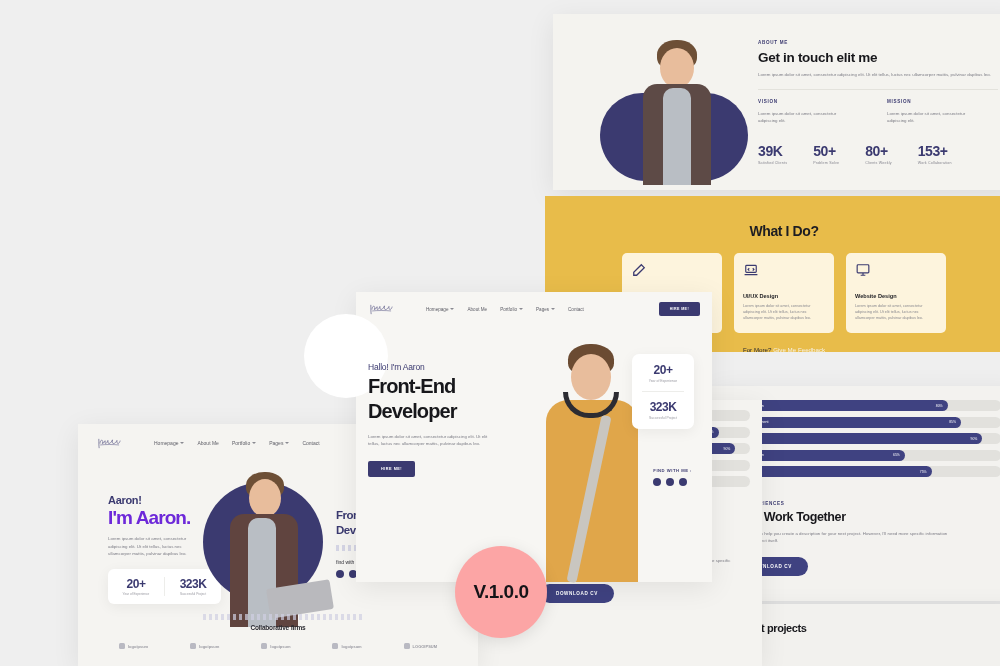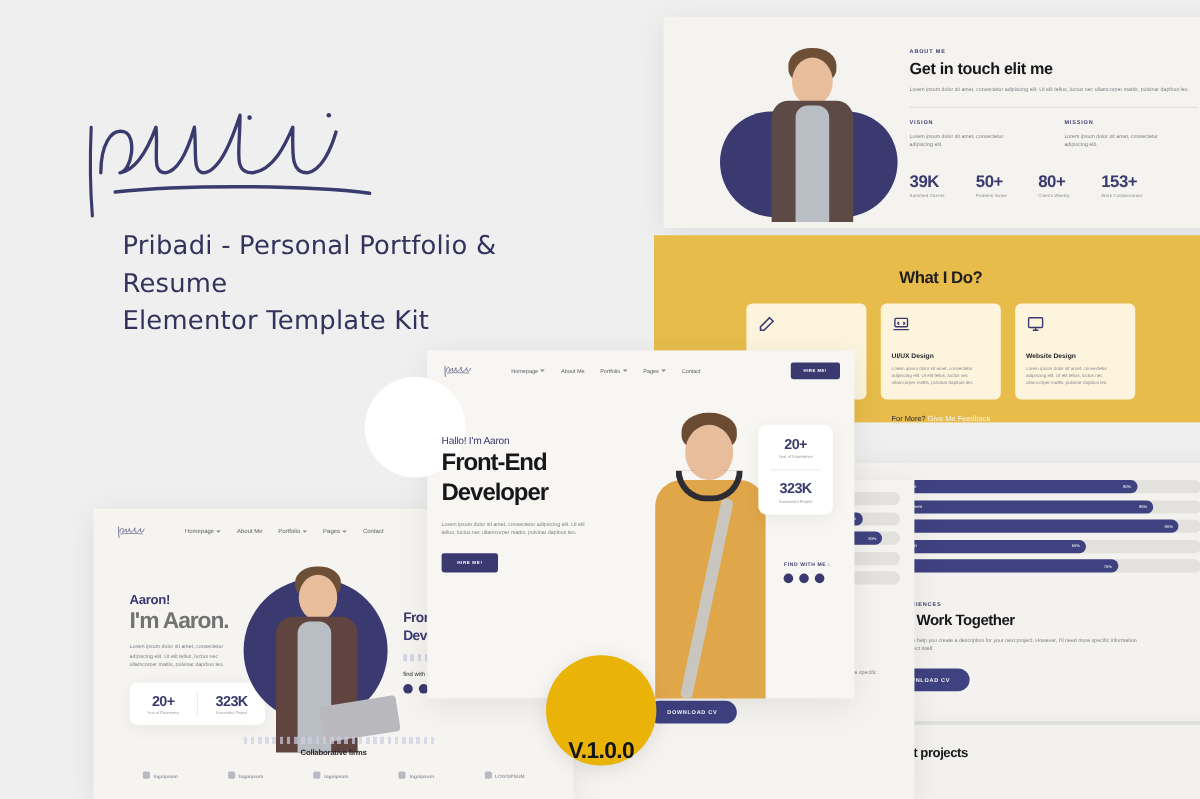--- a/index.html
+++ b/index.html
@@ -107,22 +107,22 @@
      color:#17171b; letter-spacing:-.4px; line-height:17px;}
   .assist-p{ padding:8px 0 0 14px; font-size:4.2px; line-height:7px; color:#7c7c85;}
   .ms-bars{ position:absolute; left:108px; top:10px; width:210px;}
   .ms-exp{ position:absolute; left:108px; top:128px; width:215px;}
   .ms-exp .exp-h{ font-size:12px; }
   .ms-date{ position:absolute; left:44px; top:206px; font-size:3.8px; color:#3b3a70; font-weight:bold;}
 
   
   .vbadge{
     position:absolute; left:455px; top:546px; width:92px; height:92px; border-radius:50%;
-    background:#eab308; box-shadow:0 3px 16px rgba(0,0,0,.10);
-    display:flex; align-items:flex-end; justify-content:center; z-index:45;
+    background:#fca5a5; box-shadow:0 3px 16px rgba(0,0,0,.10);
+    display:flex; align-items:center; justify-content:center; z-index:45;
   }
   .vbadge span{ font-size:19px; font-weight:bold; color:#141418; letter-spacing:-.5px;}
 
   
   #panel-hero{ left:356px; top:292px; width:356px; height:290px; background:#f7f6f3; z-index:30;}
   .nav{ display:flex; align-items:center; padding:10px 12px 0 12px; }
   .nav-logo{ width:34px; }
   .nav-menu{ display:flex; gap:13px; margin-left:24px; }
   .nav-menu span{ font-size:4.6px; color:#5d5d66; display:flex; align-items:center; gap:2px;}
   .caret{ width:0;height:0;border-left:2px solid transparent;border-right:2px solid transparent;
@@ -157,21 +157,21 @@
      border:5px solid #2c2c32; border-radius:0 0 26px 26px; border-top:none;}
   .bagstrap{ position:absolute; left:52px; top:70px; width:10px; height:170px;
      background:#c9c6c0; transform:rotate(12deg); border-radius:4px;}
 
   
   #panel-big{ left:78px; top:424px; width:400px; height:242px; background:#f5f4f1;}
   .big-nav{ display:flex; align-items:center; padding:12px 18px 0 18px;}
   .big-nav .nav-menu span{ font-size:5px; }
   .big-hero-l{ position:absolute; left:30px; top:70px; width:110px;}
   .bh-hi{ font-size:11px; color:#3b3a70; font-weight:bold; letter-spacing:-.3px;}
-  .bh-n{ font-size:19px; font-weight:bold; color:#737373; letter-spacing:-.9px; margin-top:1px;}
+  .bh-n{ font-size:19px; font-weight:bold; color:#6d28d9; letter-spacing:-.9px; margin-top:1px;}
   .bh-p{ font-size:4.4px; line-height:7.6px; color:#7c7c85; margin-top:6px; width:92px;}
   .bh-card{ margin-top:11px; width:113px; background:#fff; border-radius:6px; padding:8px 0;
      display:flex; box-shadow:0 3px 14px rgba(0,0,0,.06);}
   .bh-card > div{ flex:1; text-align:center;}
   .bh-card .a{ font-size:12px; font-weight:bold; color:#3b3a70; letter-spacing:-.5px;}
   .bh-card .b{ font-size:3.2px; color:#9a9aa2; margin-top:1px;}
   .bh-card .vsep{ width:1px; background:#ededea; flex:0 0 1px;}
   .bh-circle{ position:absolute; left:125px; top:58px; width:120px; height:120px;
      border-radius:50%; background:#3b3a70;}
   #panel-big .person{ left:138px; top:48px; width:96px; height:155px;}
@@ -552,35 +552,15 @@
             <b style="font-weight:bold">logoipsum</b>
           </span>
         <span>
             <i class="dot"></i>
             <b style="font-weight:bold">LOGOIPSUM</b>
           </span>
       </div>
     </div>
   </div>
 
-  <div class="brand">
-    <svg class="logo-svg" width="280" height="100" viewBox="0 0 280 100">
-      <g fill="none" stroke="#3b3a6e" stroke-linecap="round" stroke-linejoin="round">
-        <path d="M14 22 C13 45 13 72 15 96" stroke-width="2.6"></path>
-        <path d="M22 60 C22 38 30 22 42 26 C52 30 48 58 38 60
-                 C52 58 62 38 68 22 C70 44 64 60 76 60
-                 C88 58 96 36 100 22 C102 44 98 60 108 60
-                 C122 58 132 30 138 12 C138 42 132 60 148 60
-                 C166 58 176 36 182 22 C182 44 180 60 194 60
-                 C206 58 214 40 218 26" stroke-width="2.8"></path>
-        <circle cx="146" cy="14" r="1.9" fill="#3b3a6e" stroke="none"></circle>
-        <circle cx="212" cy="12" r="1.9" fill="#3b3a6e" stroke="none"></circle>
-        <path d="M34 76 C90 70 190 70 246 77" stroke-width="2.9"></path>
-      </g>
-    </svg>
-    <div class="brand-title">
-      <div>Pribadi - Personal Portfolio &amp; Resume</div>
-      <div>Elementor Template Kit</div>
-    </div>
-  </div>
 
 
 </div>
 
 </body></html>

